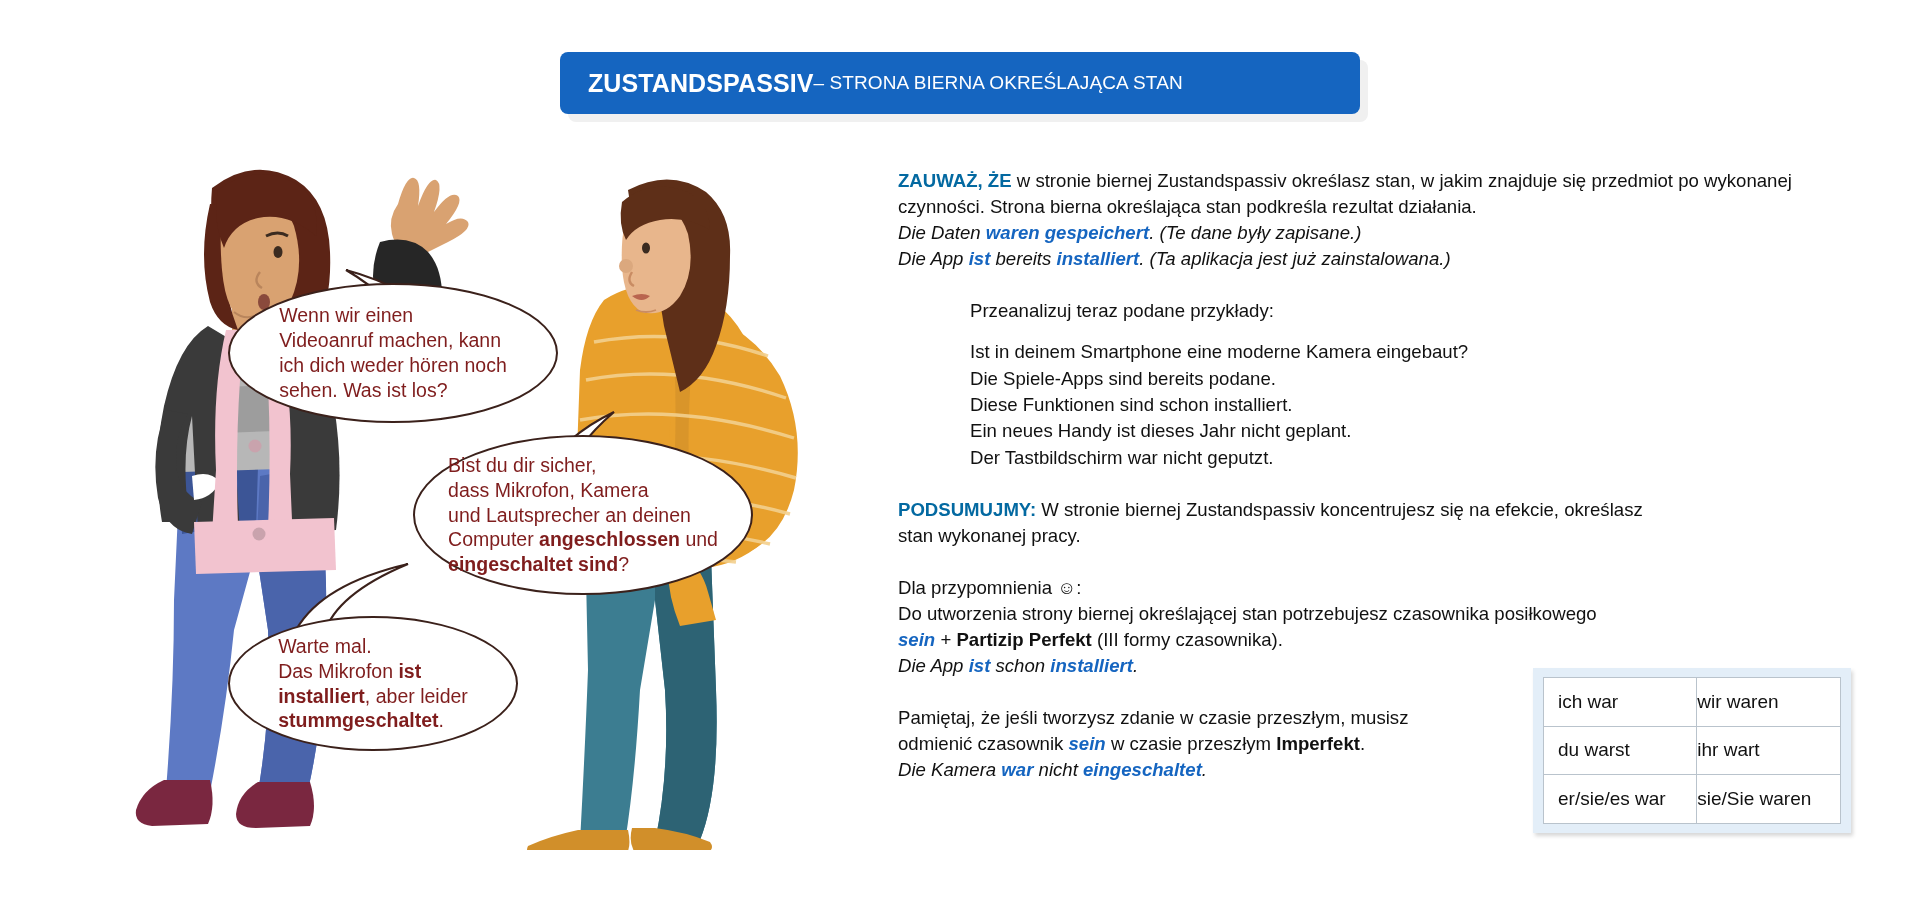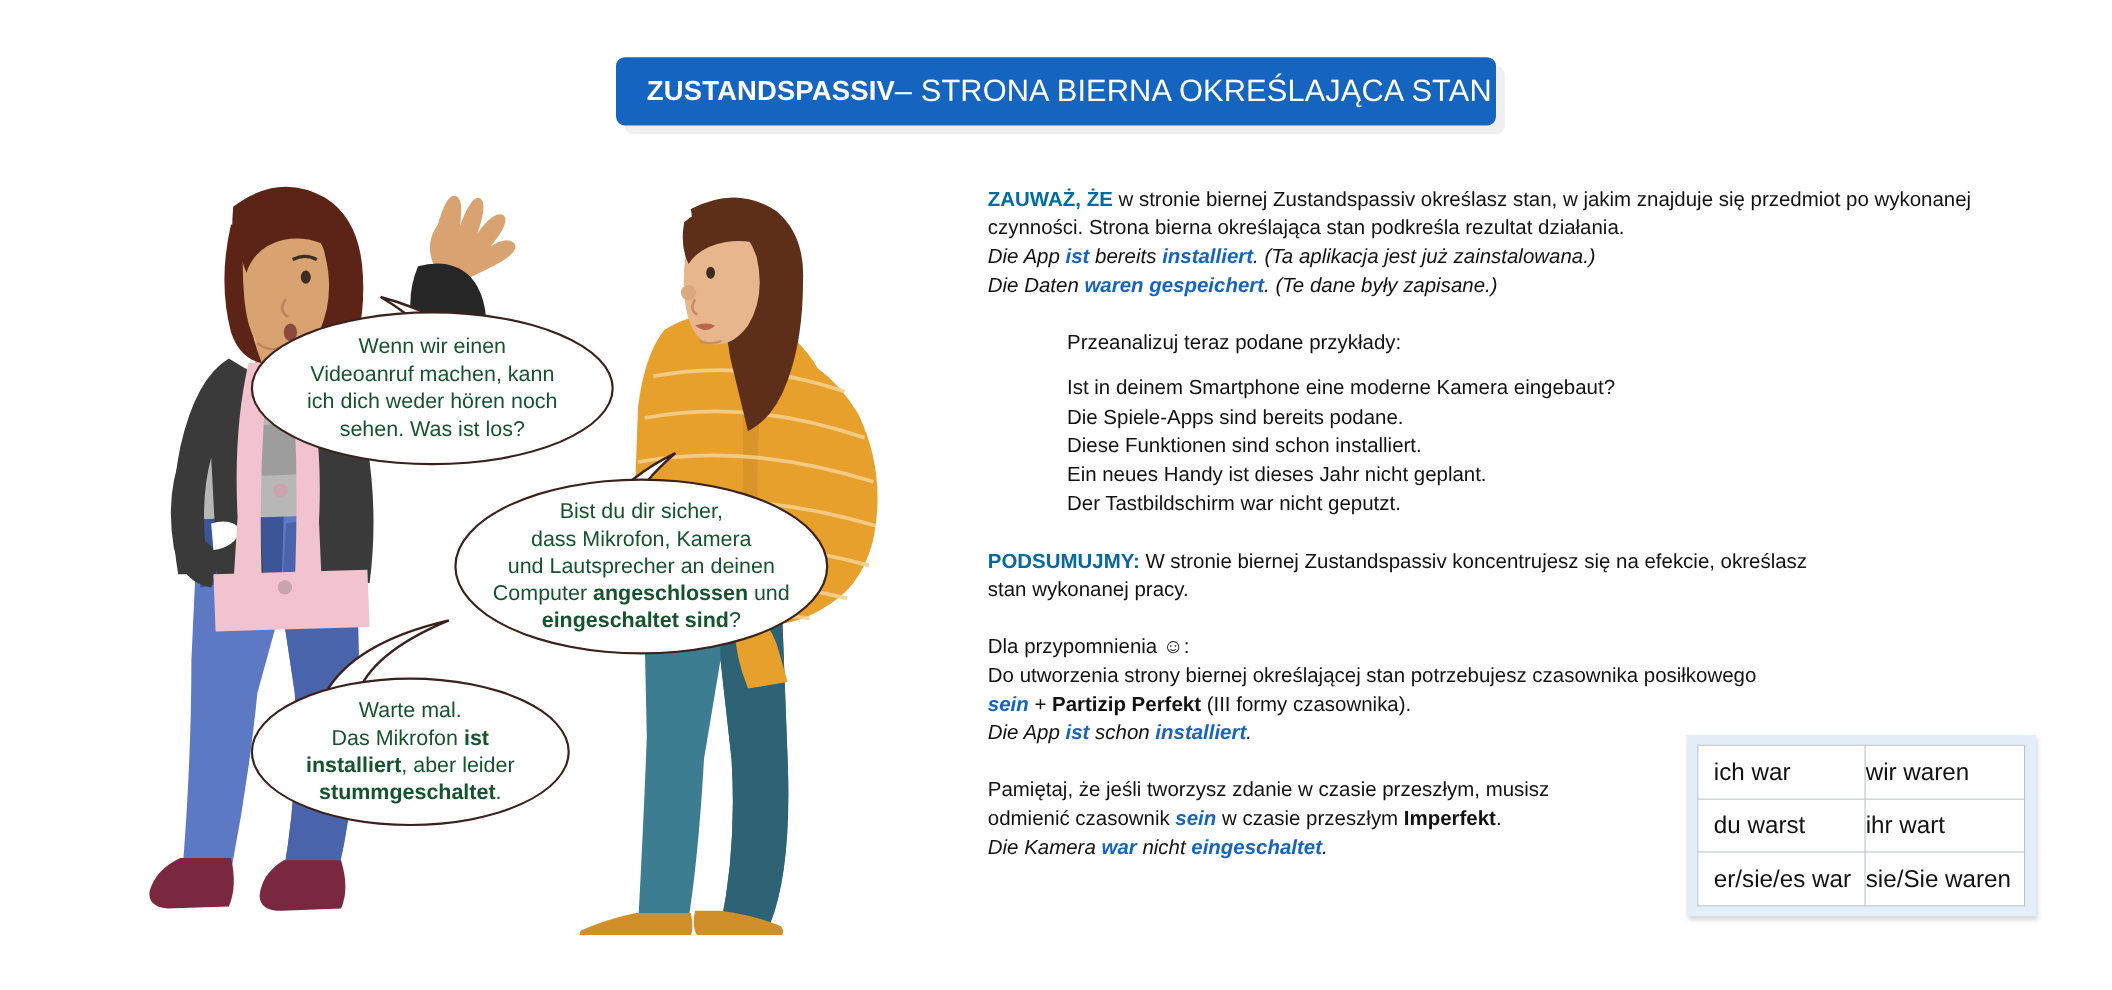--- a/index.html
+++ b/index.html
@@ -26,35 +26,34 @@
     position: absolute; left: 0; top: 0;
     width: 800px; height: 62px;
     background: #1565c0;
     border-radius: 8px;
     display: flex; align-items: center;
     padding-left: 28px;
     color: #ffffff;
     letter-spacing: .1px;
   }
   .title-bar .t-strong { font-weight: 700; font-size: 25px; }
-  .title-bar .t-rest { font-weight: 400; font-size: 28px; }
+  .title-bar .t-rest { font-weight: 400; font-size: 19px; }
 
   
   .illus { position: absolute; left: 80px; top: 130px; width: 800px; height: 720px; }
   .illus svg { display: block; }
 
   
   .bubble {
     position: absolute;
     background: #ffffff;
     border: 2.2px solid #3b211b;
     border-radius: 50%;
     display: flex; align-items: center; justify-content: center;
-    text-align: center;
-    color: #14532d;
+    color: #7f1d1d;
     line-height: 1.28;
     font-size: 19.5px;
     padding: 10px 16px;
     z-index: 6;
   }
   .bubble b { font-weight: 700; }
   .bub1 { left: 228px; top: 283px; width: 330px; height: 140px; }
   .bub2 { left: 413px; top: 435px; width: 340px; height: 160px; }
   .bub3 { left: 228px; top: 616px; width: 290px; height: 135px; }
   .tail { position: absolute; z-index: 5; }
@@ -82,21 +81,21 @@
     position: absolute; left: 1533px; top: 668px;
     width: 318px; height: 165px;
     background: #e3eef8;
     padding: 9px 10px;
     box-shadow: 2px 3px 4px rgba(0,0,0,.16);
   }
   table.conj {
     border-collapse: collapse;
     width: 100%; height: 100%;
     background: #fff;
-    font-size: 22px;
+    font-size: 19px;
   }
   table.conj td {
     border: 1px solid #b9c3cc;
     padding: 9px 0 9px 14px;
     color: #111;
     white-space: nowrap;
   }
   table.conj td.c2 { padding-left: 0; }
 </style>
 </head>
@@ -244,22 +243,22 @@
       <div><b>stummgeschaltet</b><span>.</span></div>
     </div>
   </div>
 
   <div class="content">
 
     <div class="blk">
       <p>
         <span class="lead">ZAUWAŻ, ŻE</span><span> w stronie biernej Zustandspassiv określasz stan, w jakim znajduje się przedmiot po wykonanej czynności. Strona bierna określająca stan podkreśla rezultat działania.</span>
       </p>
+      <p class="de"><span>Die Daten </span><span class="hl-i">waren gespeichert</span><span>. (Te dane były zapisane.)</span></p>
       <p class="de"><span>Die App </span><span class="hl-i">ist</span><span> bereits </span><span class="hl-i">installiert</span><span>. (Ta aplikacja jest już zainstalowana.)</span></p>
-      <p class="de"><span>Die Daten </span><span class="hl-i">waren gespeichert</span><span>. (Te dane były zapisane.)</span></p>
     </div>
 
     <div class="gap-md"></div>
 
     <div class="examples">
       <p>Przeanalizuj teraz podane przykłady:</p>
       <div class="gap-sm"></div>
       <p class="ex-line">Ist in deinem Smartphone eine moderne Kamera eingebaut?</p>
       <p class="ex-line">Die Spiele-Apps sind bereits podane.</p>
       <p class="ex-line">Diese Funktionen sind schon installiert.</p>

